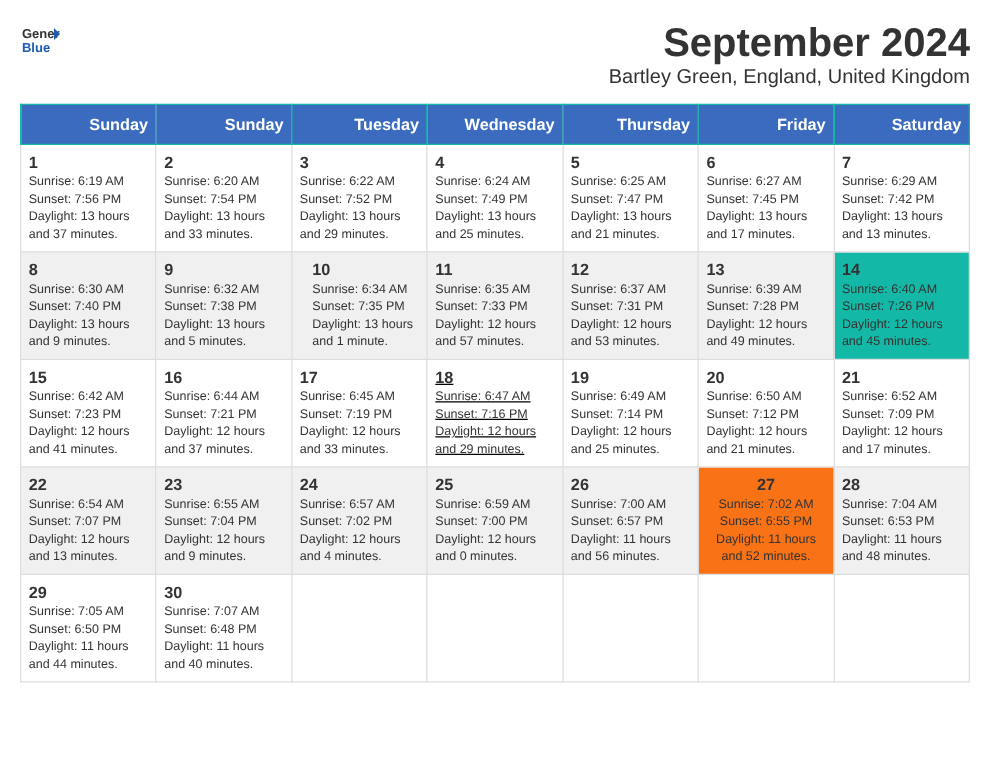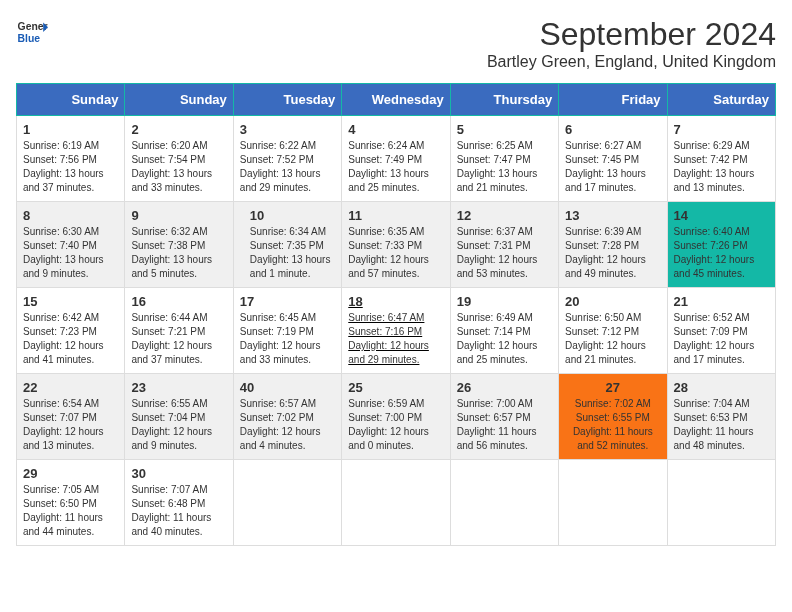--- a/index.html
+++ b/index.html
@@ -23,21 +23,21 @@
     }
     .logo-icon {
       width: 32px;
       height: 32px;
     }
     .title-area {
       text-align: right;
     }
     .main-title {
       font-size: 32px;
-      font-weight: normal;
+      font-weight: bold;
       color: #333;
     }
     .subtitle {
       font-size: 16px;
       color: #333;
     }
     .calendar-table {
       width: 100%;
       border-collapse: collapse;
       font-size: 11px;
@@ -208,21 +208,21 @@
       <tr style="background: rgb(240, 240, 240);">
         <td style="background: rgb(240, 240, 240);">
         <span class="day-number">22</span>
         <span class="day-info">Sunrise: 6:54 AM<br>Sunset: 7:07 PM<br>Daylight: 12 hours and 13 minutes.</span>
       </td>
         <td style="background: rgb(240, 240, 240);">
         <span class="day-number">23</span>
         <span class="day-info">Sunrise: 6:55 AM<br>Sunset: 7:04 PM<br>Daylight: 12 hours and 9 minutes.</span>
       </td>
         <td style="background: rgb(240, 240, 240);">
-        <span class="day-number">40</span>
+        <span class="day-number">24</span>
         <span class="day-info">Sunrise: 6:57 AM<br>Sunset: 7:02 PM<br>Daylight: 12 hours and 4 minutes.</span>
       </td>
         <td style="background: rgb(240, 240, 240);">
         <span class="day-number">25</span>
         <span class="day-info">Sunrise: 6:59 AM<br>Sunset: 7:00 PM<br>Daylight: 12 hours and 0 minutes.</span>
       </td>
         <td style="background: rgb(240, 240, 240);">
         <span class="day-number">26</span>
         <span class="day-info">Sunrise: 7:00 AM<br>Sunset: 6:57 PM<br>Daylight: 11 hours and 56 minutes.</span>
       </td>

